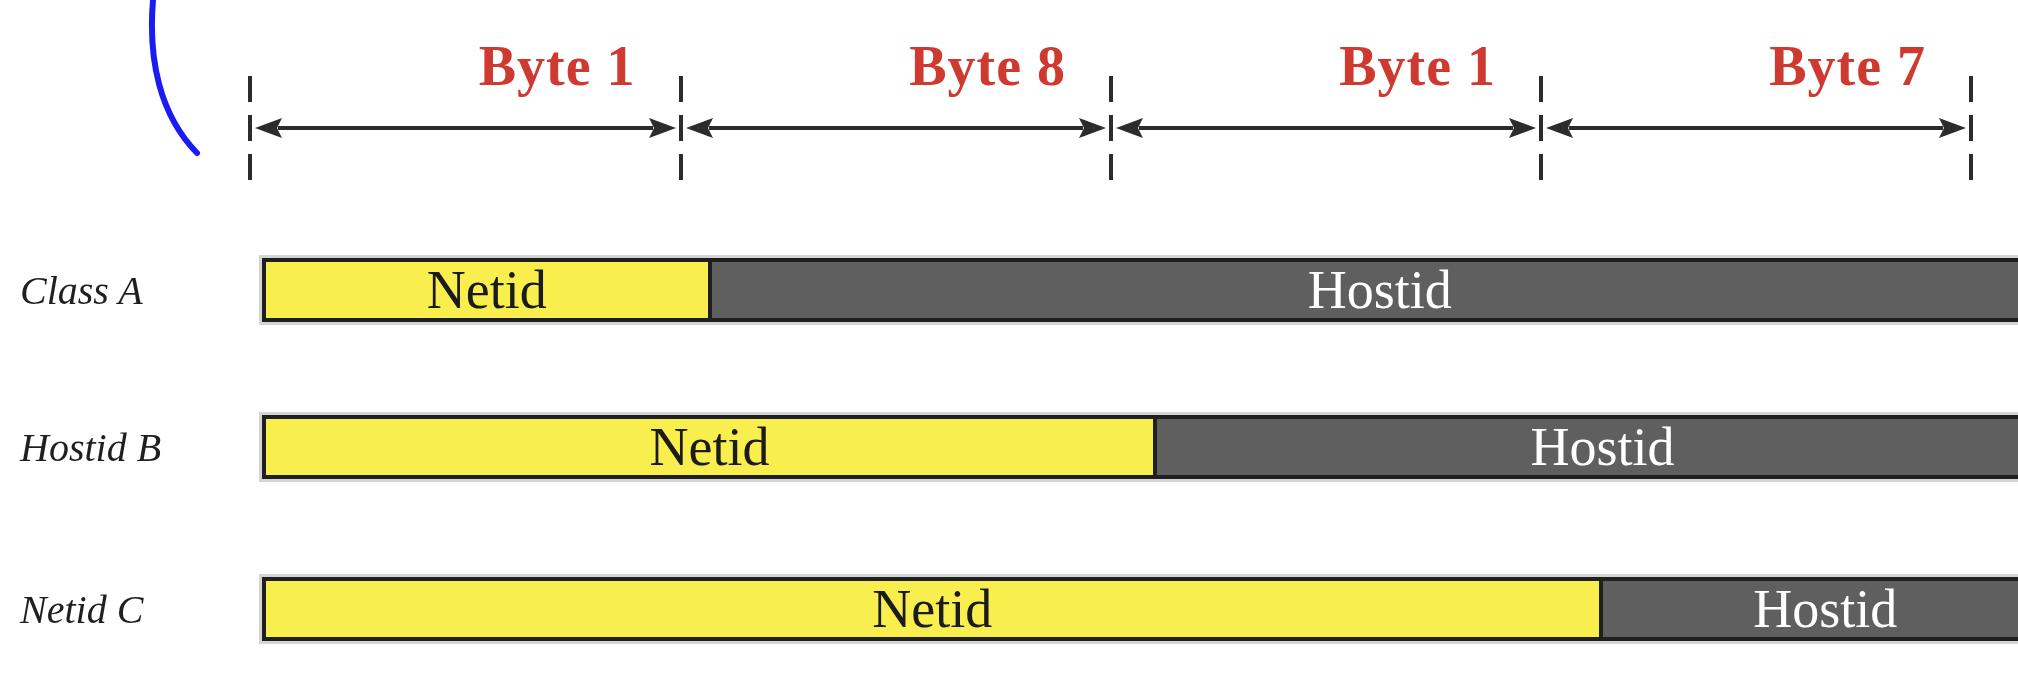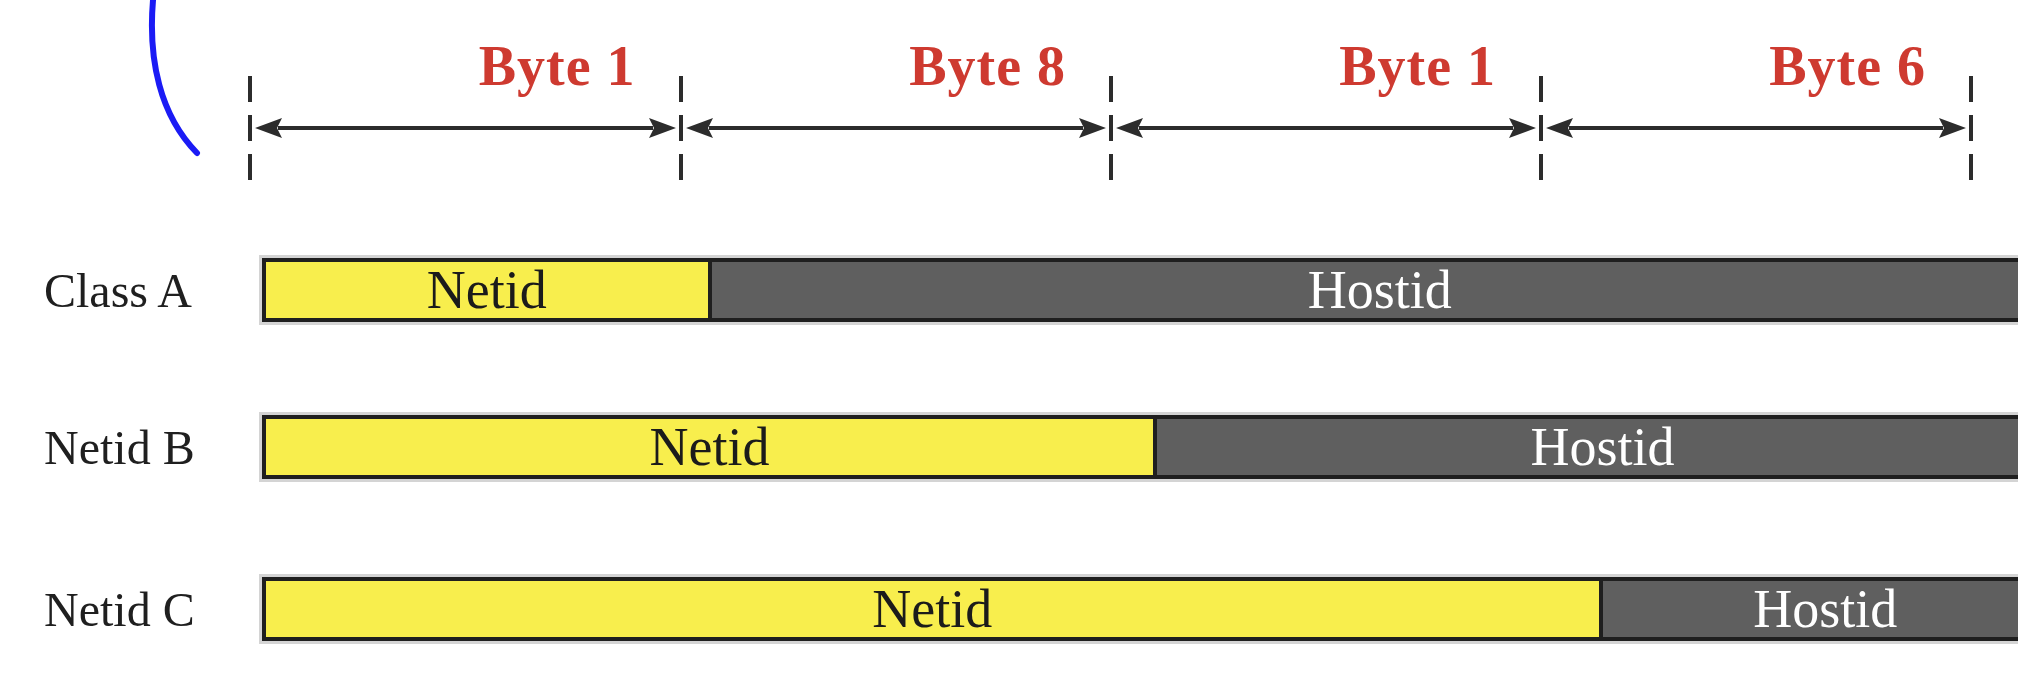--- a/index.html
+++ b/index.html
@@ -27,27 +27,28 @@
     text-align: right;
     font-weight: bold;
     font-size: 56px;
     line-height: 60px;
     color: var(--byte-label-color, #CE3A30);
     letter-spacing: 1px;
     white-space: nowrap;
   }
   .class-label {
     position: absolute;
-    left: 44px;
+    left: 20px;
     width: 220px;
     display: flex;
     align-items: center;
-    font-size: 48px;
+    font-size: 40px;
     color: var(--class-label-text, #1F1F1F);
     white-space: nowrap;
+    font-style: italic;
   }
   .bar {
     position: absolute;
     left: 262px;
     width: 1790px;
     box-sizing: border-box;
     display: flex;
     border: 4px solid var(--bar-border, #1F1F1F);
     background: var(--hostid-fill, #5F5F5F);
     box-shadow: 0 0 0 3px rgba(160,160,160,0.45);
@@ -99,30 +100,30 @@
       <polygon points="1536,128 1509,118 1514,128 1509,138" fill="#2C2C2C"></polygon>
       <line x1="1569" y1="128" x2="1943" y2="128" stroke="#2C2C2C" stroke-width="4"></line>
       <polygon points="1546,128 1573,118 1568,128 1573,138" fill="#2C2C2C"></polygon>
       <polygon points="1966,128 1939,118 1944,128 1939,138" fill="#2C2C2C"></polygon>
     </svg>
 
   <div id="byte-labels">
       <div class="byte-label" style="left: 295.5px;">Byte 1</div>
       <div class="byte-label" style="left: 726px;">Byte 8</div>
       <div class="byte-label" style="left: 1156px;">Byte 1</div>
-      <div class="byte-label" style="left: 1586px;">Byte 6</div>
+      <div class="byte-label" style="left: 1586px;">Byte 7</div>
     </div>
 
   <div id="rows">
       <div class="class-label" style="top: 258px; height: 64px;">Class A</div>
       <div class="bar" style="top: 258px; height: 64px;">
         <div class="seg netid" style="flex: 0 0 25%;">Netid</div>
         <div class="seg hostid">Hostid</div>
       </div>
-      <div class="class-label" style="top: 415px; height: 64px;">Netid B</div>
+      <div class="class-label" style="top: 415px; height: 64px;">Hostid B</div>
       <div class="bar" style="top: 415px; height: 64px;">
         <div class="seg netid" style="flex: 0 0 50%;">Netid</div>
         <div class="seg hostid">Hostid</div>
       </div>
       <div class="class-label" style="top: 577px; height: 64px;">Netid C</div>
       <div class="bar" style="top: 577px; height: 64px;">
         <div class="seg netid" style="flex: 0 0 75%;">Netid</div>
         <div class="seg hostid">Hostid</div>
       </div>
     </div>

